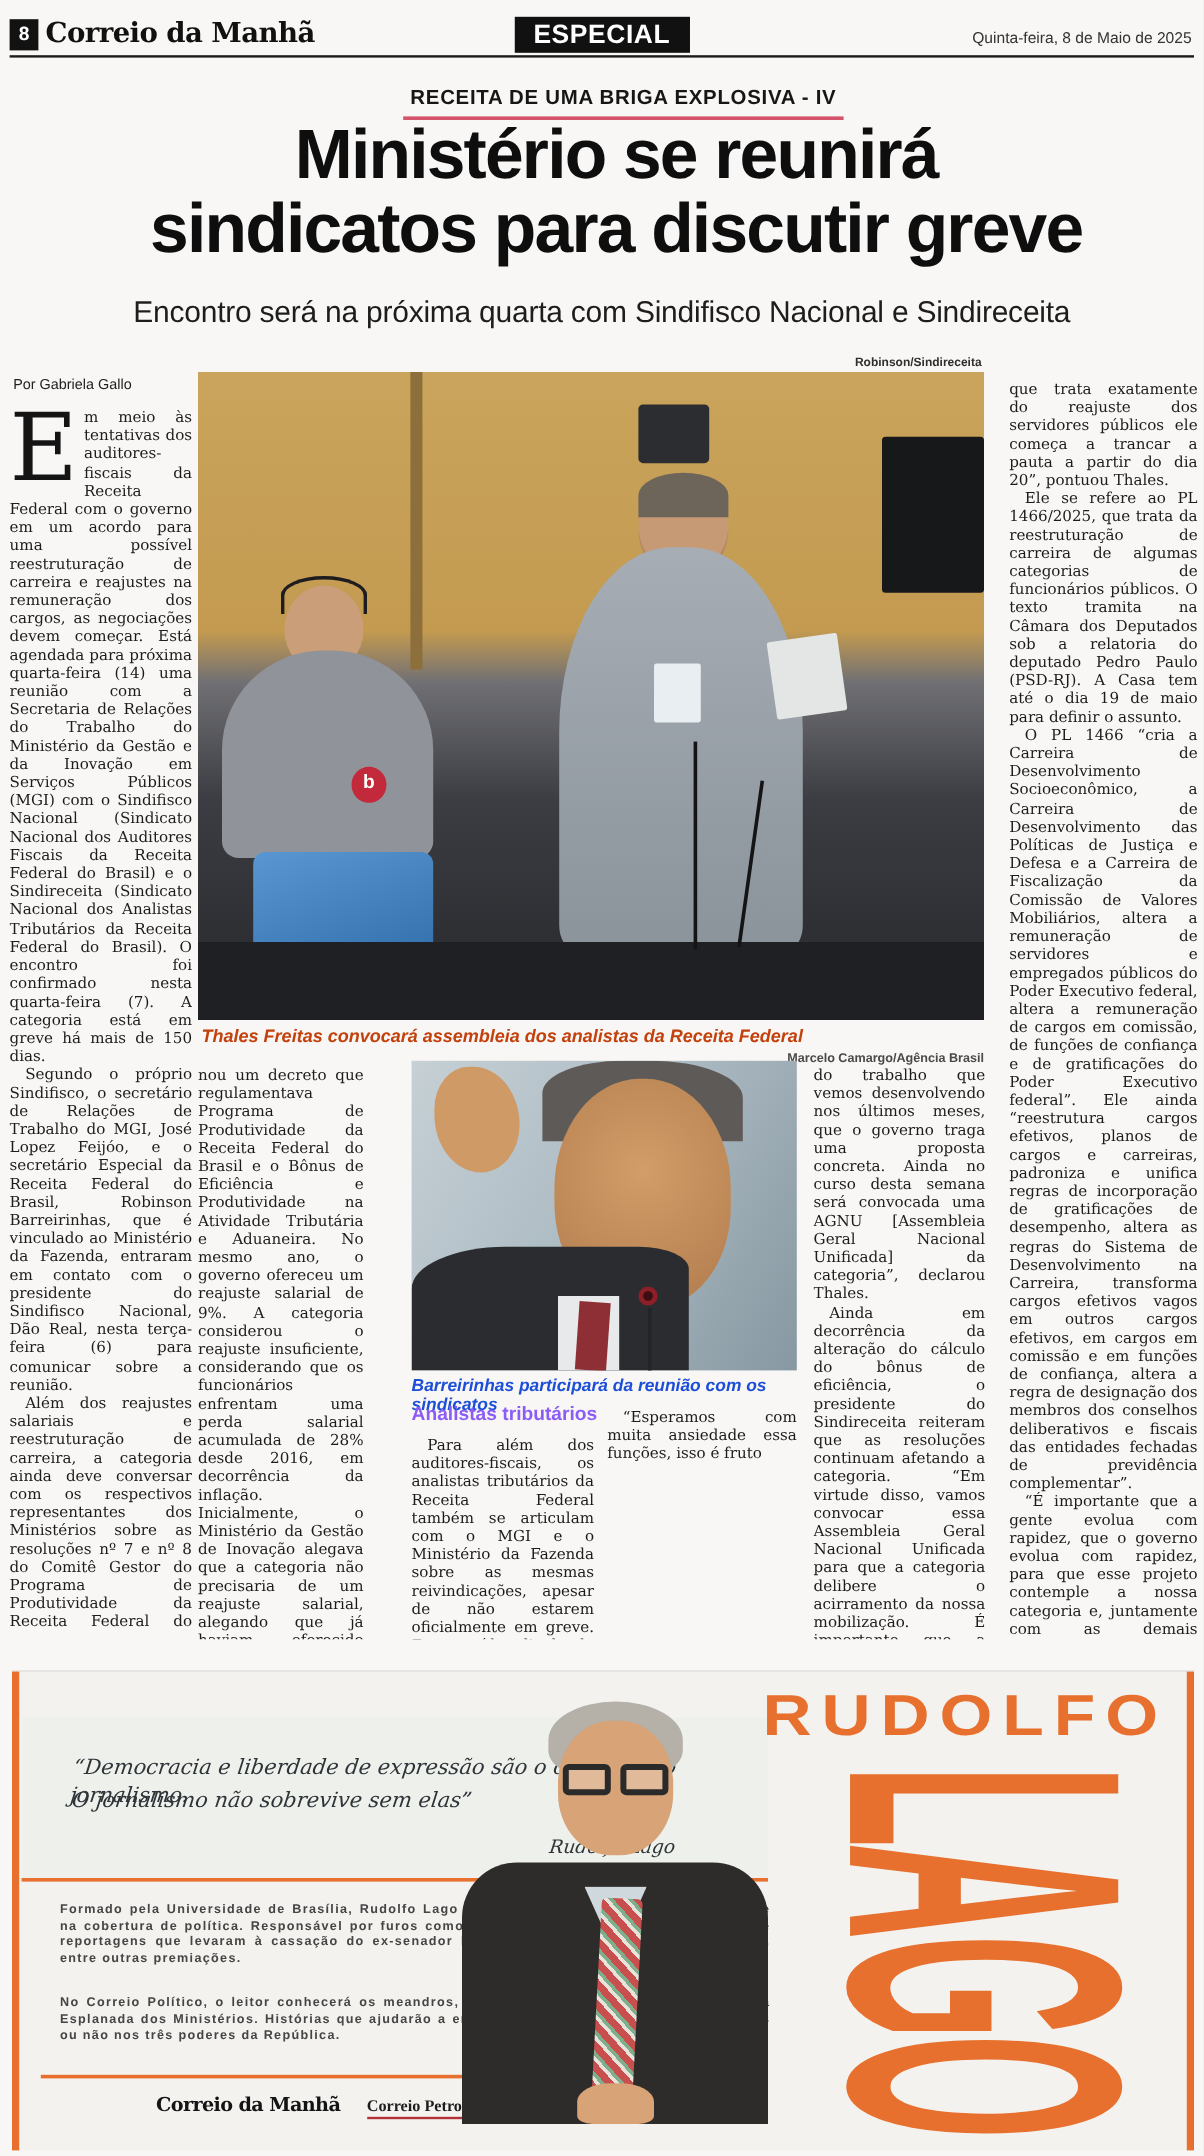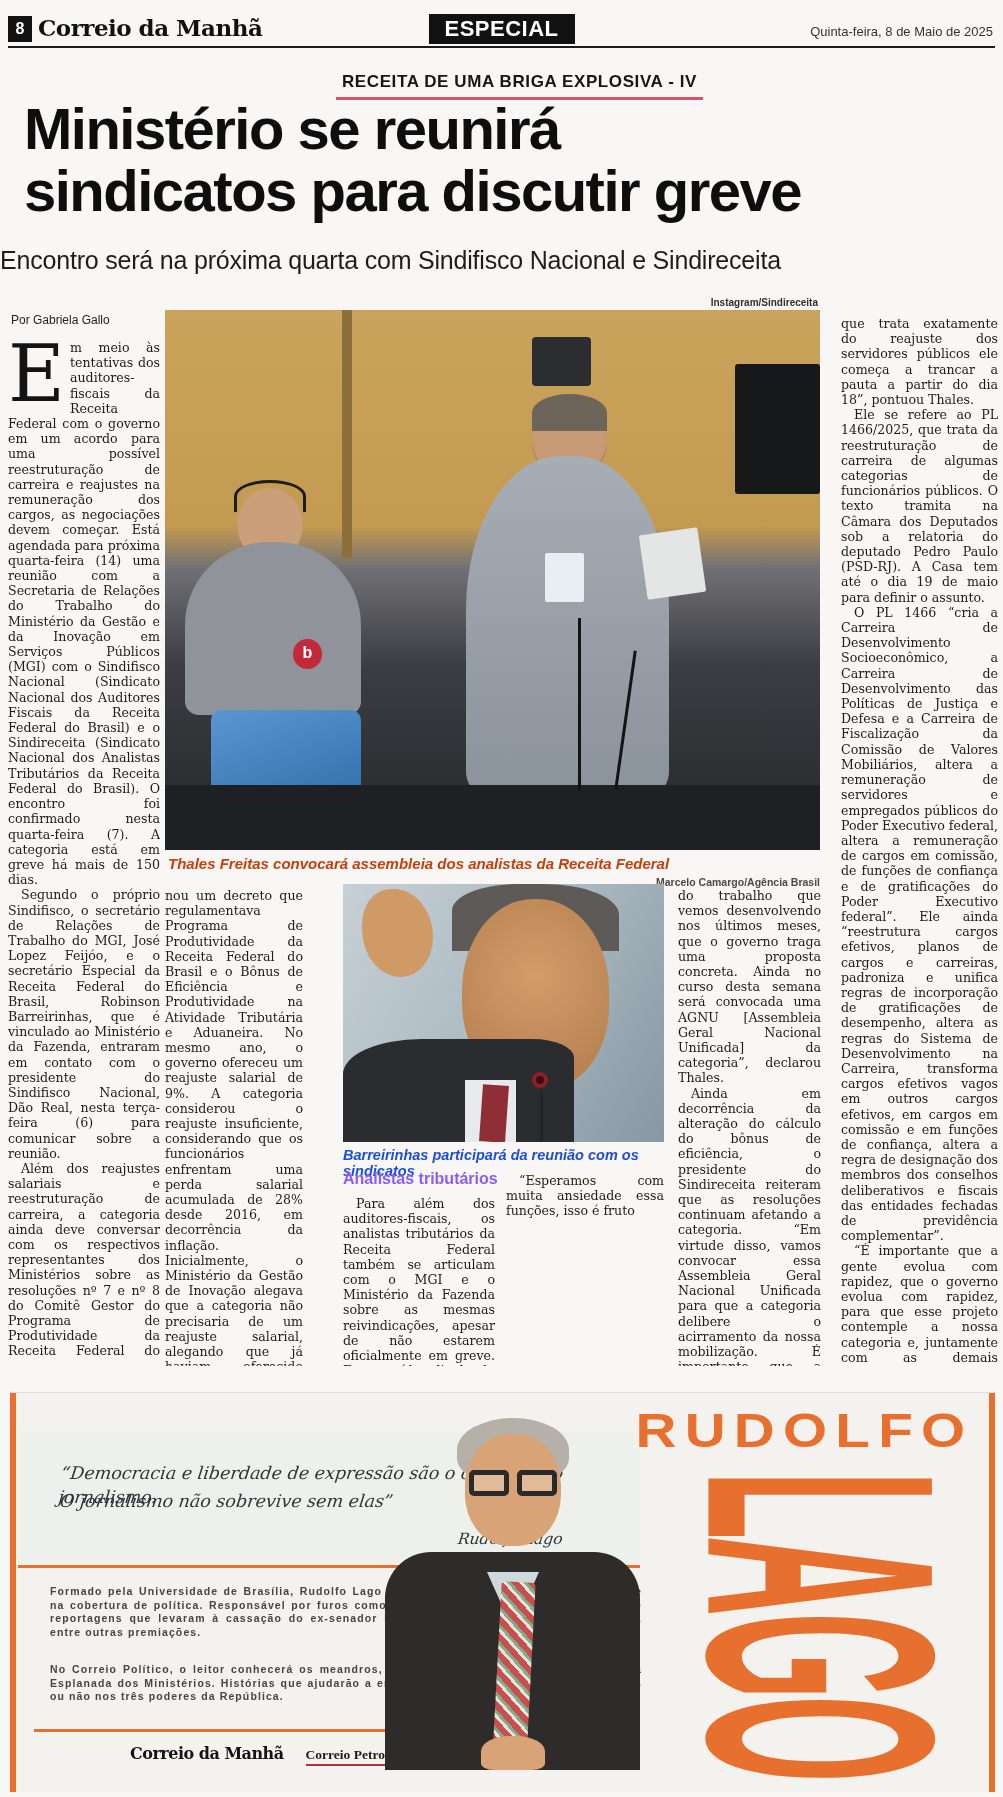--- a/index.html
+++ b/index.html
@@ -9,22 +9,22 @@
   
   .pageno { position:absolute; left:8px; top:16px; width:24px; height:26px; background:#121212; color:#fff; font:700 16px/26px "Liberation Sans",sans-serif; text-align:center; }
   .masthead { position:absolute; left:38px; top:15px; font:700 23px/26px "DejaVu Serif", serif; letter-spacing:-0.5px; color:#111; }
   .section-tag { position:absolute; left:50%; transform:translateX(-50%); top:14px; background:#111; color:#fff; font:700 22px/28px "Liberation Sans",sans-serif; padding:1px 16px; letter-spacing:0.5px; }
   .edition-date { position:absolute; right:10px; top:24px; font:400 13px "Liberation Sans",sans-serif; color:#333;margin-left:36px; }
   .header-rule { position:absolute; left:8px; top:46px; width:987px; height:2px; background:#1c1c1c; }
 
   
   .kicker-wrap { position:absolute; left:0; top:72px; width:100%; text-align:center;margin-left:18px; }
   .kicker { display:inline-block; font:700 17px "Liberation Sans",sans-serif; color:#161616; letter-spacing:0.6px; border-bottom:3px solid #d5536b; padding:0 6px 5px; }
-  .headline { position:absolute; left:0; top:98px; width:100%; font:900 58px/62px "Liberation Sans",sans-serif; letter-spacing:-1.5px; color:#0e0e0e;padding-left:24px; }
-  .subtitle { position:absolute; left:0; top:246px; width:100%; text-align:left; font:400 25px "Liberation Sans",sans-serif; letter-spacing:-0.2px; color:#1d1d1d; }
+  .headline { position:absolute; left:0; top:98px; width:100%; text-align:center; font:900 58px/62px "Liberation Sans",sans-serif; letter-spacing:-1.5px; color:#0e0e0e;padding-left:24px; }
+  .subtitle { position:absolute; left:0; top:246px; width:100%; text-align:center; font:400 25px "Liberation Sans",sans-serif; letter-spacing:-0.2px; color:#1d1d1d; }
   .byline { position:absolute; left:11px; top:313px; font:400 12px "Liberation Sans",sans-serif; color:#222; }
   .credit-top { position:absolute; left:560px; top:297px; width:258px; text-align:right; font:700 10px "Liberation Sans",sans-serif; color:#2f2f2f; }
 
   
   .bodycol { position:absolute; overflow:hidden; font:400 12.6px/15.2px "DejaVu Serif","Liberation Serif",serif; color:#1c1c1c; text-align:justify; hyphens:auto; }
   .bodycol p { text-indent:13px; }
   .bodycol p.noindent { text-indent:0; }
   .dropcap { float:left; font:400 78px/60px "DejaVu Serif",serif; color:#141414; padding:4px 5px 0 0; }
 
   .col1 { left:8px;  top:340px; width:152px; height:1018px; }
@@ -110,21 +110,21 @@
 
   <div class="kicker-wrap">
     <span class="kicker">RECEITA DE UMA BRIGA EXPLOSIVA - IV</span>
   </div>
   <div class="headline">
     <div>Ministério se reunirá</div>
     <div>sindicatos para discutir greve</div>
   </div>
   <div class="subtitle">Encontro será na próxima quarta com Sindifisco Nacional e Sindireceita</div>
   <div class="byline">Por Gabriela Gallo</div>
-  <div class="credit-top">Instagram/Sindireceita</div>
+  <div class="credit-top">Robinson/Sindireceita</div>
 
   <div class="photo1">
     <div class="p1-seam"></div>
     <div class="p1-monitor"></div>
     <div class="p1-camera"></div>
     <div class="p1-seated-head"></div>
     <div class="p1-headphone"></div>
     <div class="p1-seated-body"></div>
     <div class="p1-beats">b</div>
     <div class="p1-speaker-head"></div>
@@ -172,21 +172,21 @@
     <p>“Esperamos com muita ansiedade essa funções, isso é fruto</p>
   </div>
 
   <div class="bodycol col5">
     <p class="noindent">do trabalho que vemos desenvolvendo nos últimos meses, que o governo traga uma proposta concreta. Ainda no curso desta semana será convocada uma AGNU [Assembleia Geral Nacional Unificada] da categoria”, declarou Thales.</p>
     <p>Ainda em decorrência da alteração do cálculo do bônus de eficiência, o presidente do Sindireceita reiteram que as resoluções continuam afetando a categoria. “Em virtude disso, vamos convocar essa Assembleia Geral Nacional Unificada para que a categoria delibere o acirramento da nossa mobilização. É importante que a categoria mantenha a coesão do movimento, faça adesão a esse movimento, para que a gente tenha uma proposta do governo”, afirmou.</p>
 
   </div>
 
   <div class="bodycol col6">
-    <p class="noindent">que trata exatamente do reajuste dos servidores públicos ele começa a trancar a pauta a partir do dia 18”, pontuou Thales.</p>
+    <p class="noindent">que trata exatamente do reajuste dos servidores públicos ele começa a trancar a pauta a partir do dia 20”, pontuou Thales.</p>
     <p>Ele se refere ao PL 1466/2025, que trata da reestruturação de carreira de algumas categorias de funcionários públicos. O texto tramita na Câmara dos Deputados sob a relatoria do deputado Pedro Paulo (PSD-RJ). A Casa tem até o dia 19 de maio para definir o assunto.</p>
     <p>O PL 1466 “cria a Carreira de Desenvolvimento Socioeconômico, a Carreira de Desenvolvimento das Políticas de Justiça e Defesa e a Carreira de Fiscalização da Comissão de Valores Mobiliários, altera a remuneração de servidores e empregados públicos do Poder Executivo federal, altera a remuneração de cargos em comissão, de funções de confiança e de gratificações do Poder Executivo federal”. Ele ainda “reestrutura cargos efetivos, planos de cargos e carreiras, padroniza e unifica regras de incorporação de gratificações de desempenho, altera as regras do Sistema de Desenvolvimento na Carreira, transforma cargos efetivos vagos em outros cargos efetivos, em cargos em comissão e em funções de confiança, altera a regra de designação dos membros dos conselhos deliberativos e fiscais das entidades fechadas de previdência complementar”.</p>
     <p>“É importante que a gente evolua com rapidez, que o governo evolua com rapidez, para que esse projeto contemple a nossa categoria e, juntamente com as demais categorias que já fazem parte do projeto de lei, a gente possa enfrentar esse obstáculo”, destacou o presidente do Sindireceita.</p>
 
   </div>
 
   <div class="ad">
     <div class="ad-bar-left"></div>
     <div class="ad-bar-right"></div>
     <div class="quote-zone">

